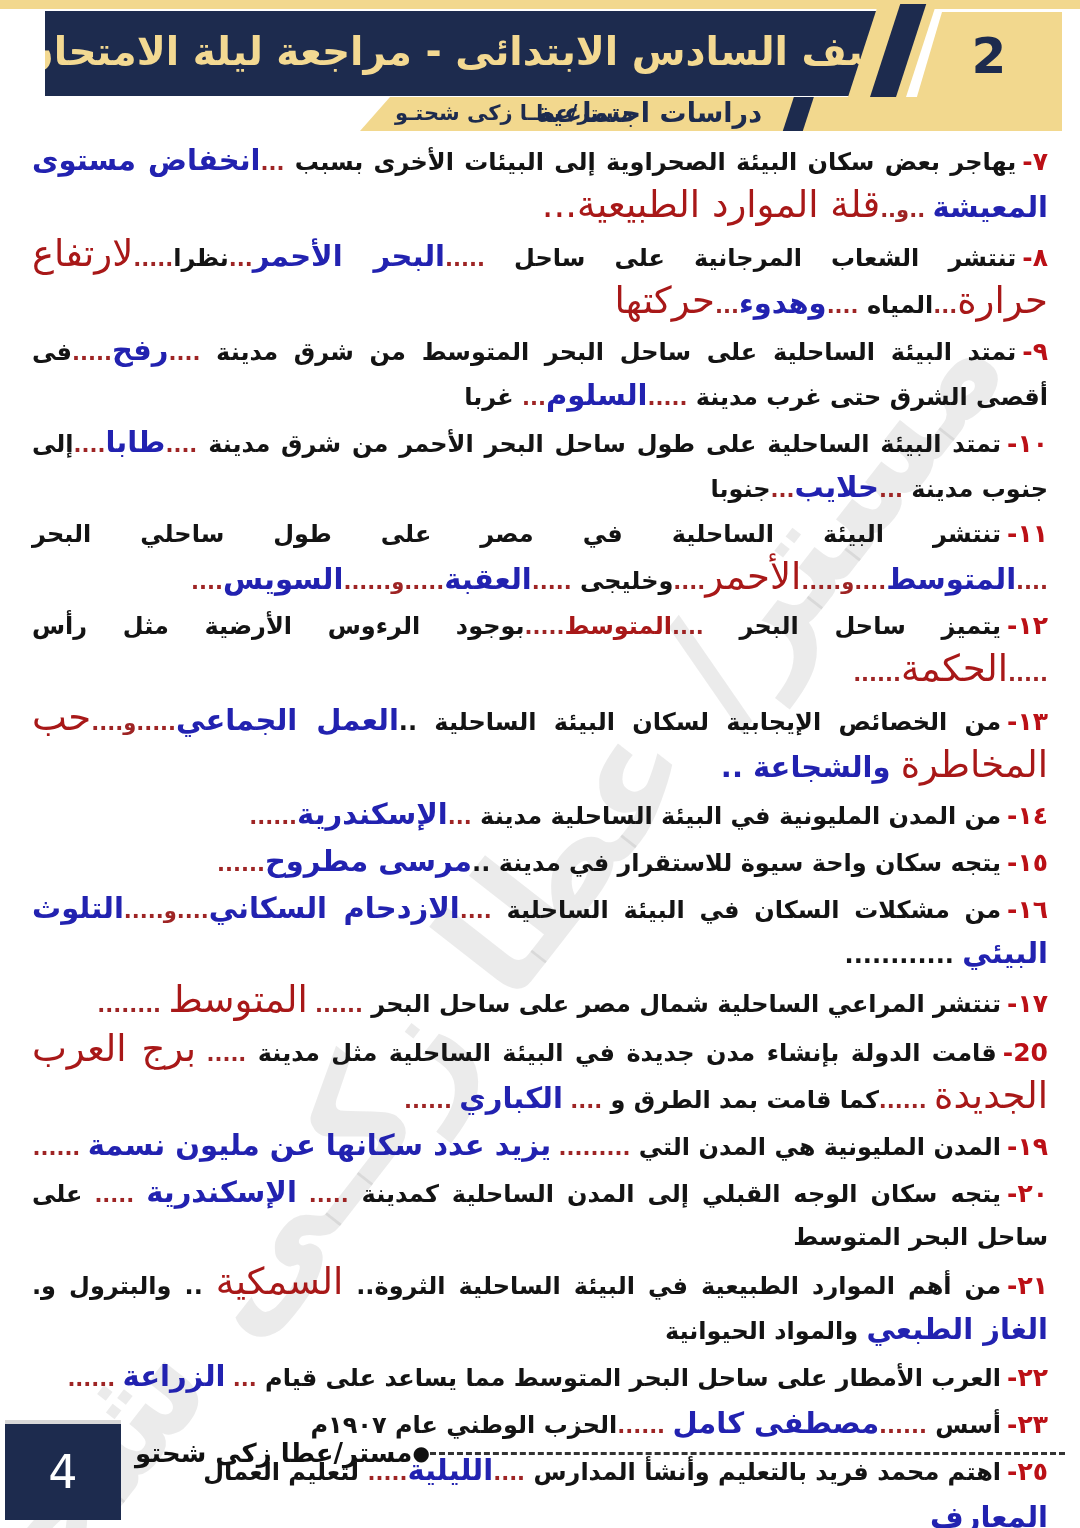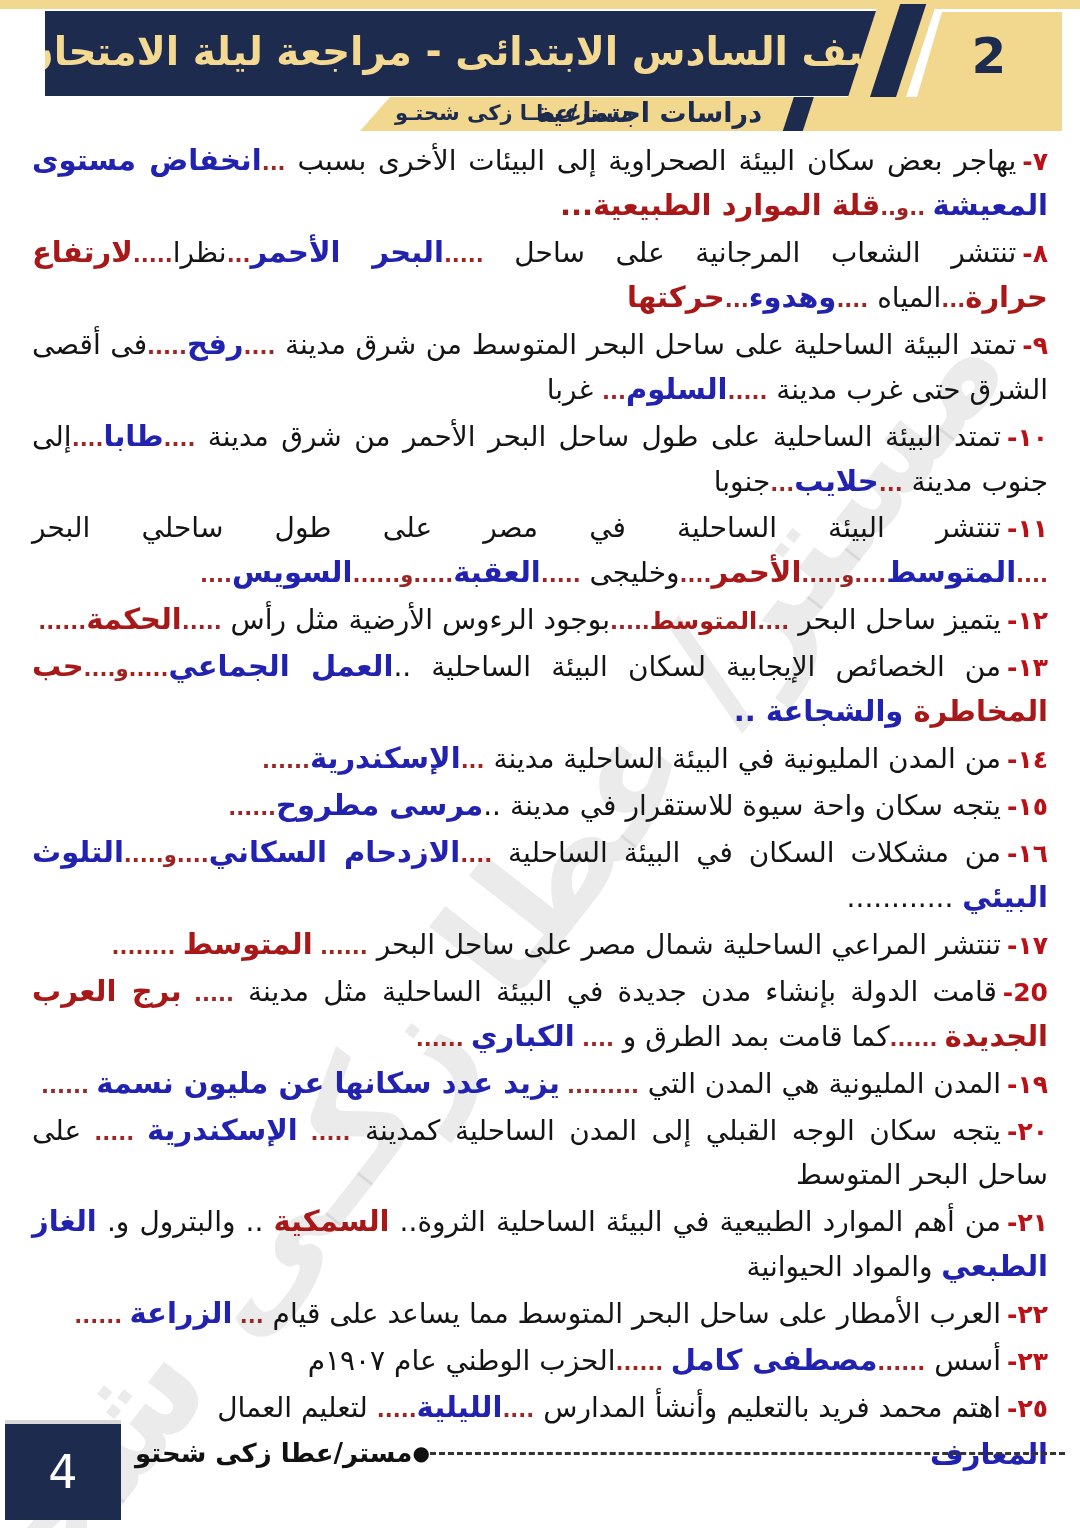--- a/index.html
+++ b/index.html
@@ -52,24 +52,24 @@
     font-size:150px; font-weight:800; color:rgba(110,110,110,0.14);
     white-space:nowrap; pointer-events:none; z-index:0;
   }
   
   .qlist {
     position:absolute; top:140px; right:32px; left:32px; z-index:1;
     direction:rtl; text-align:right;
   }
   .q { line-height:40px; margin-bottom:2px; text-align:justify; }
   .qnum { color:#bb1016; font-size:25px; font-weight:800; margin-left:6px; }
-  .seg-k { color:#141414; font-size:28px; font-weight:400; }
+  .seg-k { color:#141414; font-size:24px; font-weight:700; }
   .seg-d { color:#9e2424; font-size:21px; font-weight:700; letter-spacing:1px; }
   .seg-b { color:#2222b0; font-size:29px; font-weight:800; }
-  .seg-r { color:#a81818; font-size:29px; font-weight:700; }
+  .seg-r { color:#a81818; font-size:37px; font-weight:400; }
   .seg-rs { color:#a81818; font-size:24px; font-weight:700; }
   
   .footer {
     position:absolute; left:0; right:0; bottom:0; height:118px; z-index:1;
   }
   .footer-square {
     position:absolute; left:5px; bottom:8px; width:116px; height:96px;
     background:#1d2b4e; display:flex; align-items:center; justify-content:center;
     box-shadow:0 -4px 0 0 #d8d8d8;
   }

